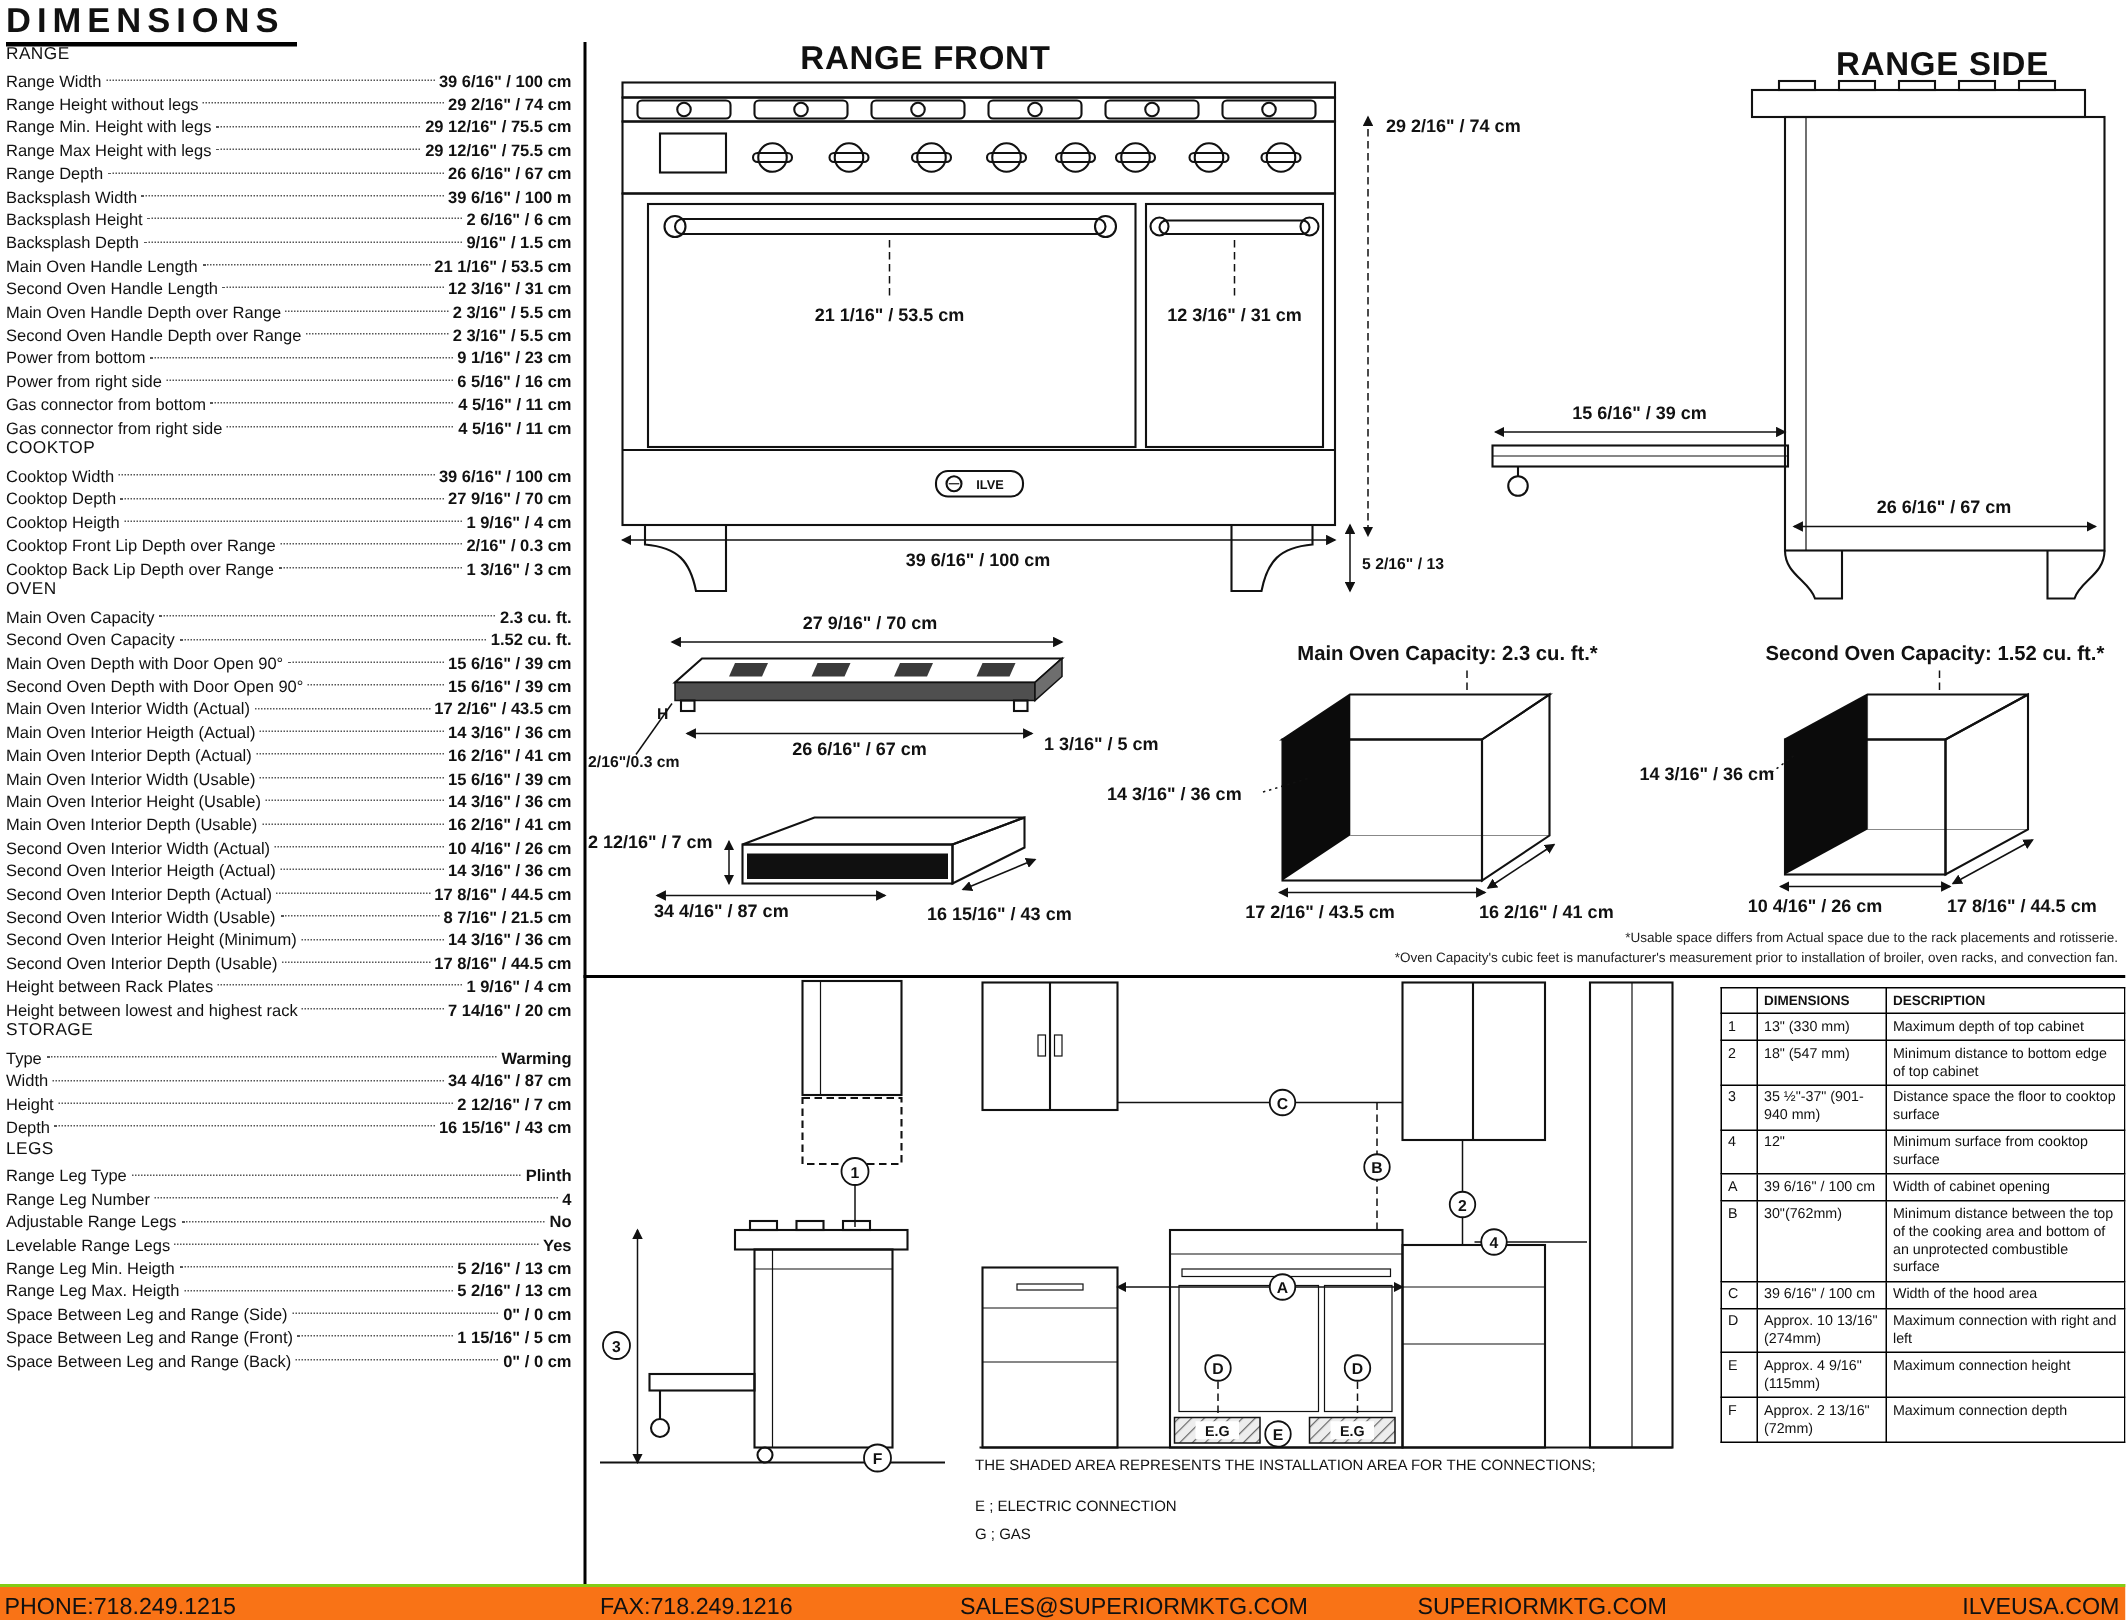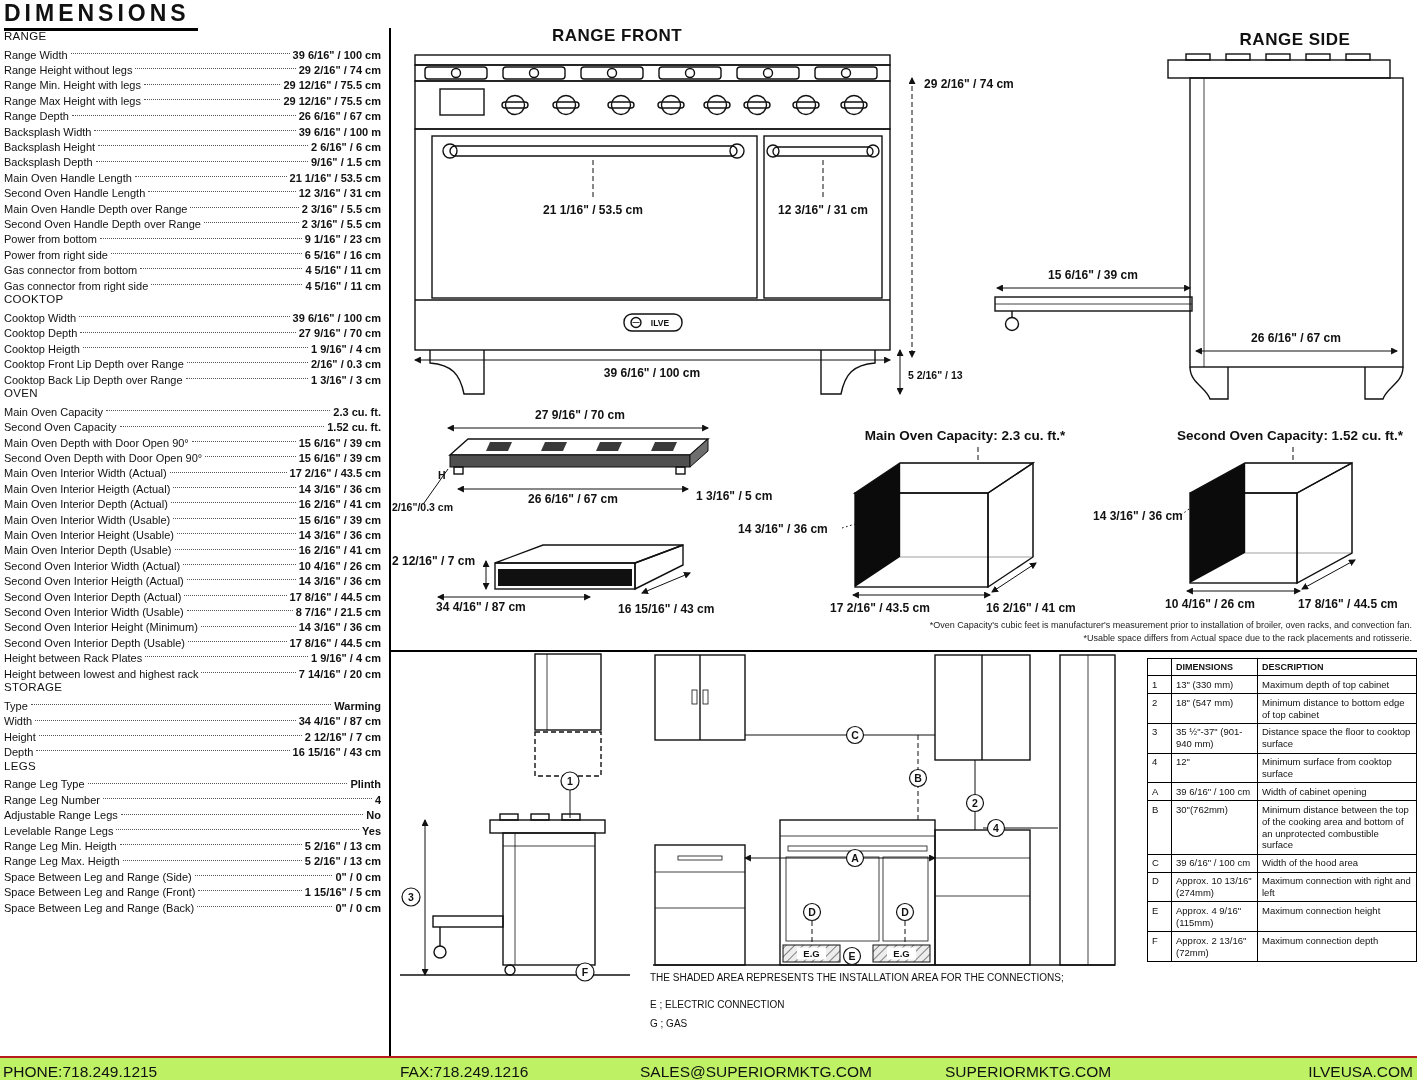--- a/index.html
+++ b/index.html
@@ -2,35 +2,35 @@
 <html><head>
 <meta charset="utf-8">
 <style>
 *{margin:0;padding:0;box-sizing:border-box}
 html,body{width:1417px;height:1080px}
 body{position:relative;background:#fff;color:#111;font-family:"Liberation Sans",sans-serif;overflow:hidden}
 .abs{position:absolute}
 .page-title{position:absolute;left:4px;top:0;font-size:23px;font-weight:bold;letter-spacing:4px;border-bottom:3.5px solid #000;padding:0 8px 1px 0}
 .v-divider{position:absolute;left:389px;top:28px;width:1.5px;height:1028px;background:#000}
 .h-divider{position:absolute;left:389px;top:650px;width:1028px;height:1.5px;background:#000}
-.drawing-title{position:absolute;font-size:17px;font-weight:bold;letter-spacing:.5px;text-align:center}
+.drawing-title{position:absolute;font-size:22px;font-weight:bold;letter-spacing:.5px;text-align:center}
 .left-col{position:absolute;left:4px;top:30px;width:377px}
 .spec-section + .spec-section{}
 .spec-heading{font-size:11.5px;font-weight:normal;margin-bottom:5px;letter-spacing:.3px}
 .spec-row{display:flex;align-items:center;font-size:11px;height:15.4px;white-space:nowrap}
 .spec-dots{flex:1;border-bottom:1.5px dotted #555;margin:0 3px 2.5px 3px;min-width:8px}
 .spec-value{font-weight:bold}
 .footnotes{position:absolute;left:700px;top:619px;width:712px;text-align:right;font-size:9px;line-height:12.5px;color:#222}
 .install-note{position:absolute;left:650px;font-size:10px;color:#111}
 .table-wrap{position:absolute;left:1147px;top:658px;width:270px}
 table.dims{border-collapse:collapse;width:100%;font-size:9.5px}
 table.dims th,table.dims td{border:1px solid #000;padding:2.5px 4px;text-align:left;vertical-align:top;line-height:1.25}
 table.dims th{font-size:9px}
 .c-ref{width:24px}.c-dim{width:86px}
-.footer-bar{position:absolute;left:0;top:1056px;width:1417px;height:24px;border-top:2px solid #b91c1c;background:#bef264}
+.footer-bar{position:absolute;left:0;top:1056px;width:1417px;height:24px;border-top:2px solid #84cc16;background:#f97316}
 .footer-item{position:absolute;top:5px;font-size:15.5px;color:#111;white-space:nowrap}
 svg text{font-family:"Liberation Sans",sans-serif;fill:#111}
 .dt{font-size:12px;font-weight:bold}
 .dt-s{font-size:10.5px;font-weight:bold}
 .cap{font-size:13.5px;font-weight:bold}
 .mk{font-size:10.5px;font-weight:bold}
 .eg{font-size:9.5px;font-weight:bold}
 .t-badge{font-size:8.5px;font-weight:bold}
 .ln{fill:none;stroke:#111;stroke-width:1.4}
 .lt{fill:none;stroke:#111;stroke-width:.8}
@@ -532,22 +532,22 @@
   <polygon points="105,68 160,38 160,128 105,158" fill="#0b0b0b"></polygon>
   <text class="dt" x="8" y="95">14 3/16" / 36 cm</text>
   <line class="dim dot" x1="96" y1="90" x2="112" y2="78"></line>
   <line class="dim" x1="102" y1="166" x2="215" y2="166" marker-start="url(#ao)" marker-end="url(#ao)"></line>
   <line class="dim" x1="217" y1="164" x2="270" y2="135" marker-start="url(#ao)" marker-end="url(#ao)"></line>
   <text class="dt" x="125" y="183" text-anchor="middle">10 4/16" / 26 cm</text>
   <text class="dt" x="213" y="183">17 8/16" / 44.5 cm</text>
 </svg>
 
 <div class="footnotes">
+  <div>*Usable space differs from Actual space due to the rack placements and rotisserie.</div>
   <div>*Oven Capacity's cubic feet is manufacturer's measurement prior to installation of broiler, oven racks, and convection fan.</div>
-  <div>*Usable space differs from Actual space due to the rack placements and rotisserie.</div>
 </div>
 
 <svg class="abs" style="left:395px;top:650px" width="255" height="340" viewBox="0 0 255 340">
   <defs>
       <marker id="ai1" viewBox="0 0 10 10" refX="8.5" refY="5" markerWidth="7" markerHeight="7" orient="auto-start-reverse">
         <path d="M0,0 L10,5 L0,10 z" fill="#111"></path>
       </marker>
     </defs>
   <g class="ln">
     <rect x="140" y="4" width="66" height="76"></rect>

